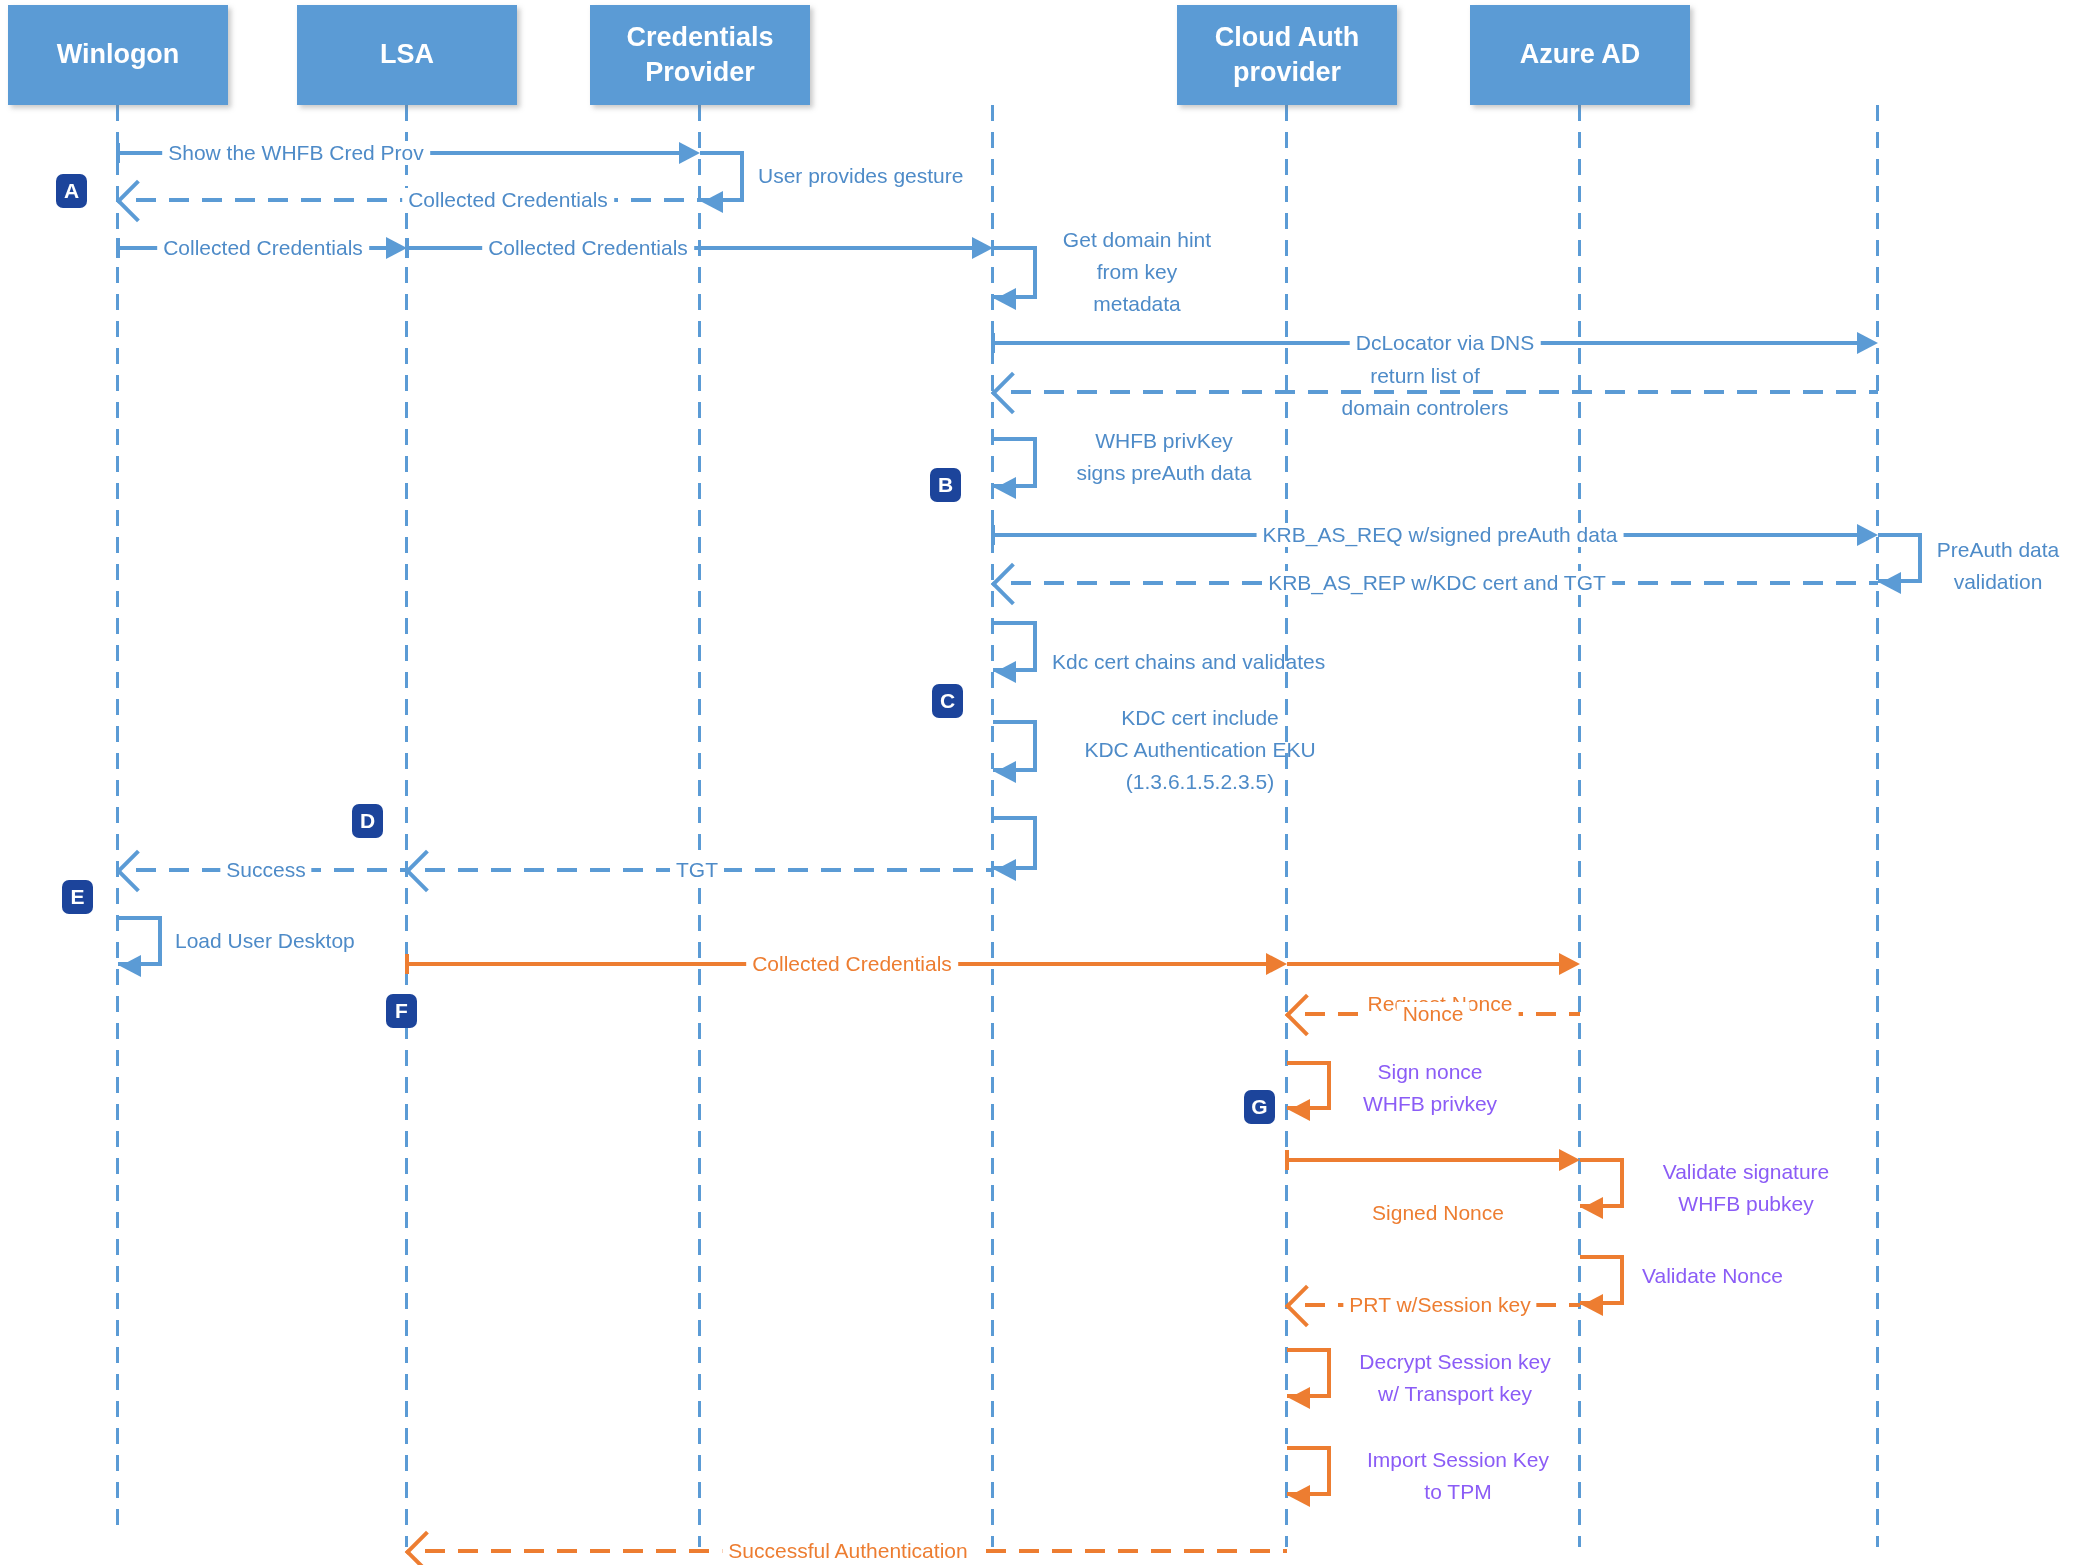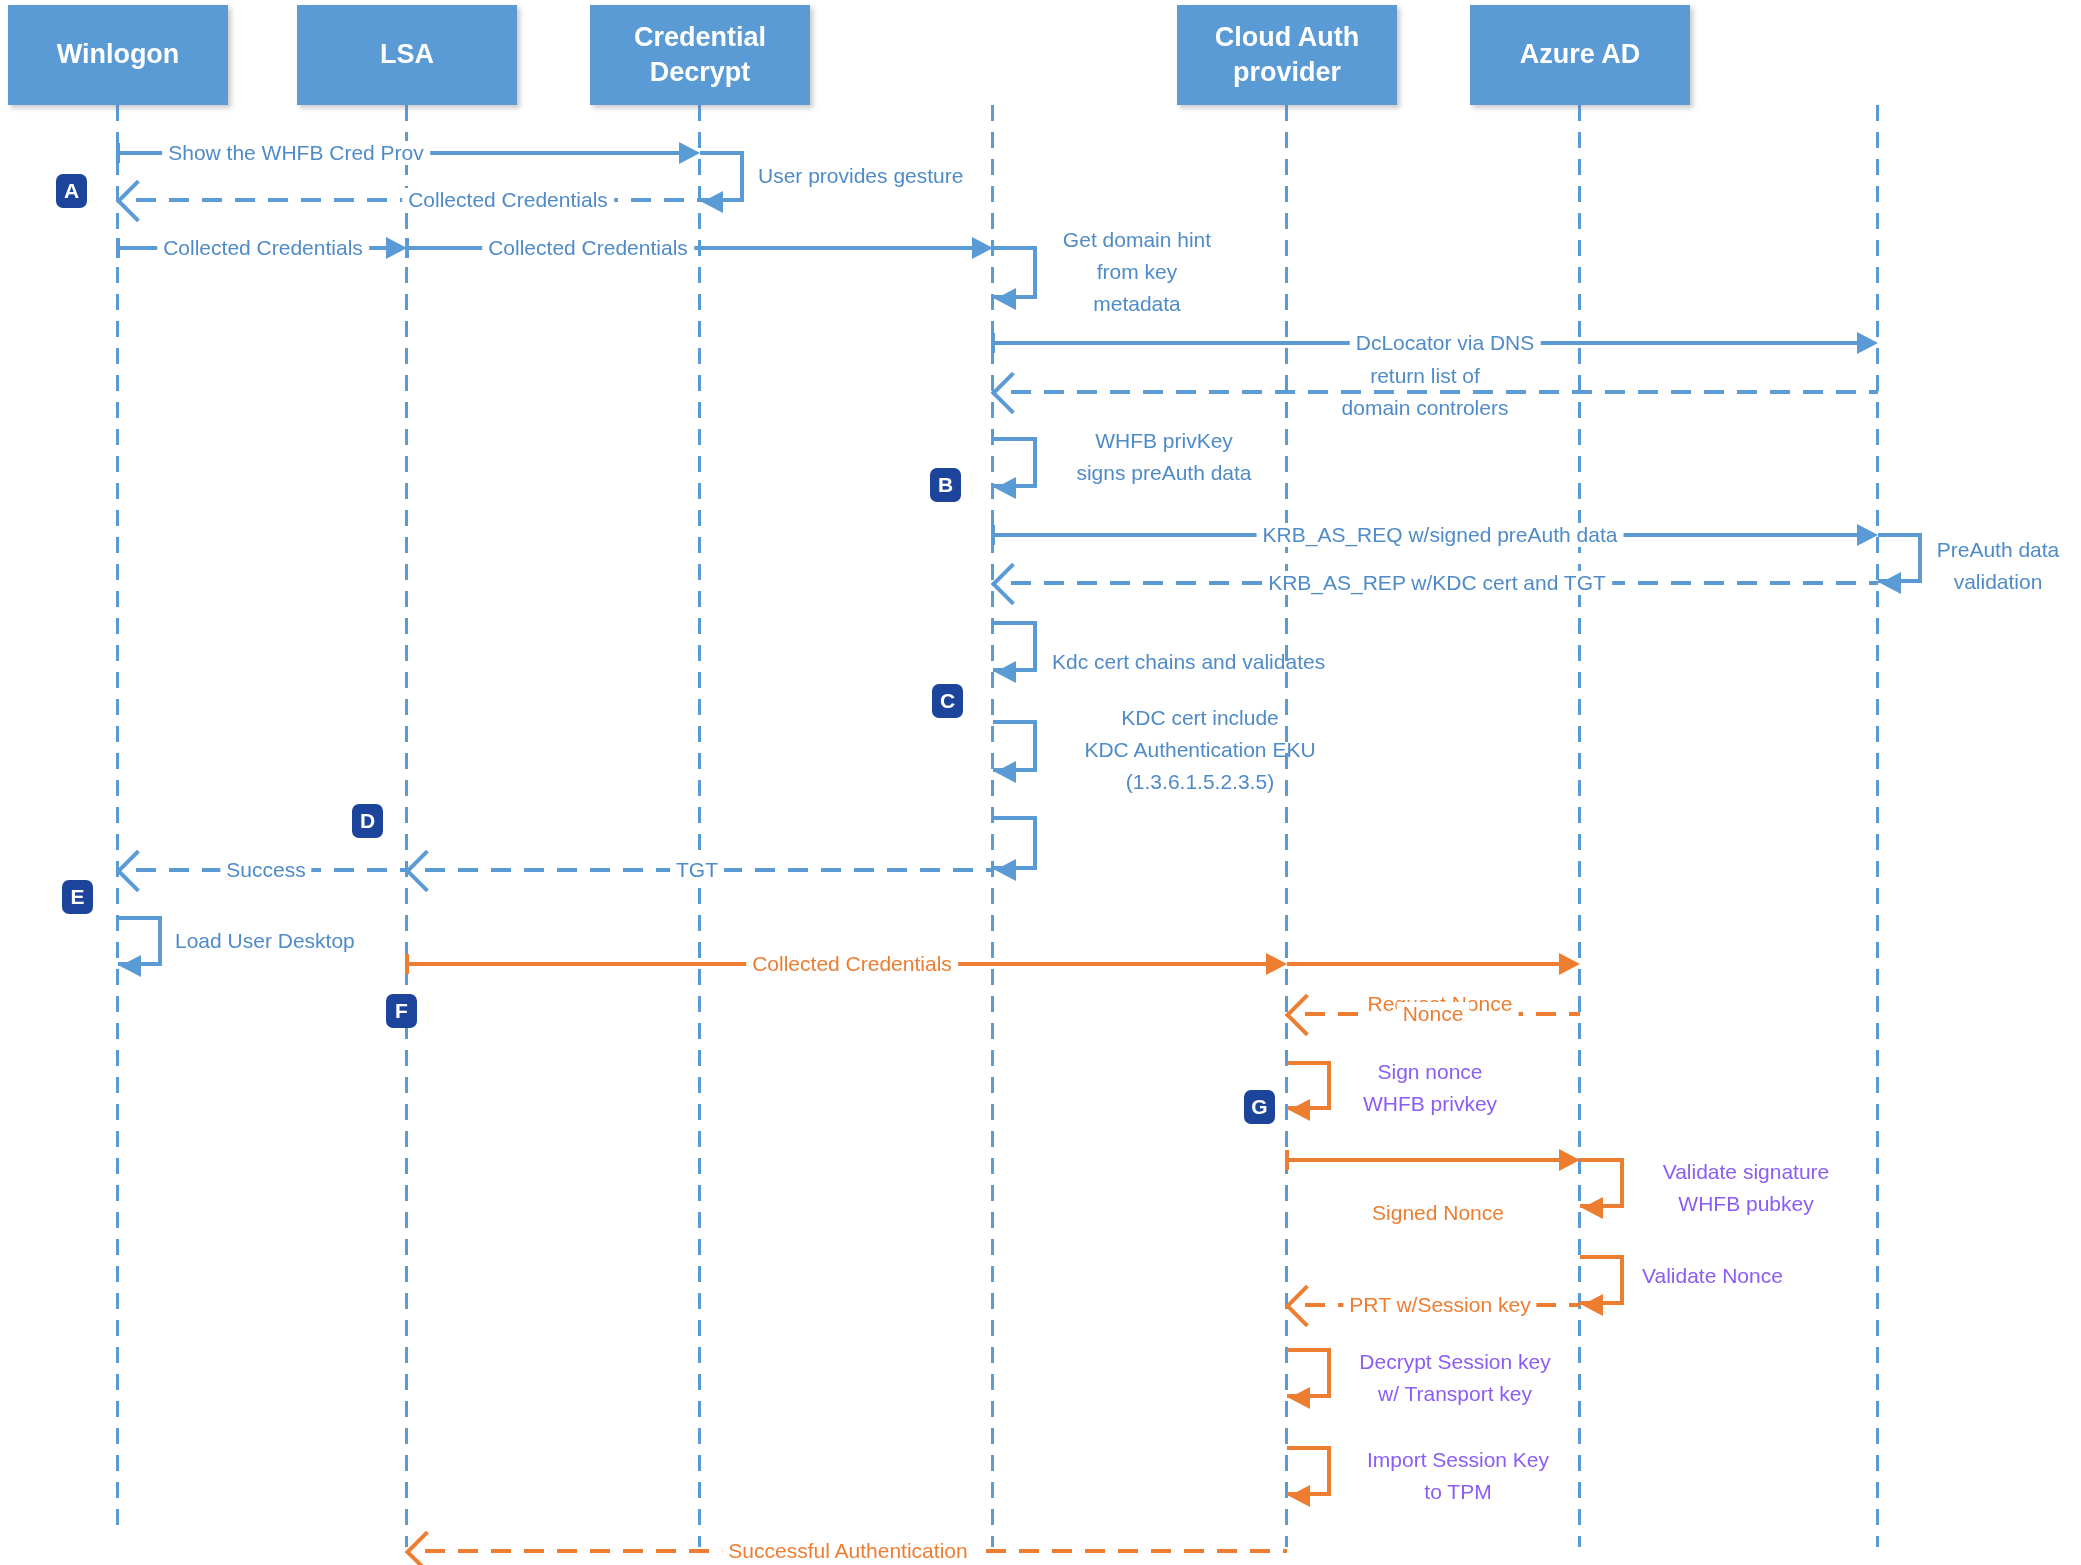--- a/index.html
+++ b/index.html
@@ -51,21 +51,21 @@
          color:#fff;font-weight:bold;font-size:21px;display:flex;align-items:center;
          justify-content:center;z-index:5;}
 </style>
 </head>
 <body>
 
 <div class="stage">
 
   <div class="actor" style="left:8px">Winlogon</div>
   <div class="actor" style="left:297px">LSA</div>
-  <div class="actor" style="left:590px">Credential Decrypt</div>
+  <div class="actor" style="left:590px">Credentials Provider</div>
   <div class="actor" style="left:1177px">Cloud Auth provider</div>
   <div class="actor" style="left:1470px">Azure AD</div>
 
   <div class="vl" style="left:116px;height:1423px"></div>
   <div class="vl" style="left:405px;height:1442px"></div>
   <div class="vl" style="left:698px;height:1442px"></div>
   <div class="vl" style="left:991px;height:1442px"></div>
   <div class="vl" style="left:1285px;height:1442px"></div>
   <div class="vl" style="left:1578px;height:1442px"></div>
   <div class="vl" style="left:1876px;height:1442px"></div>

